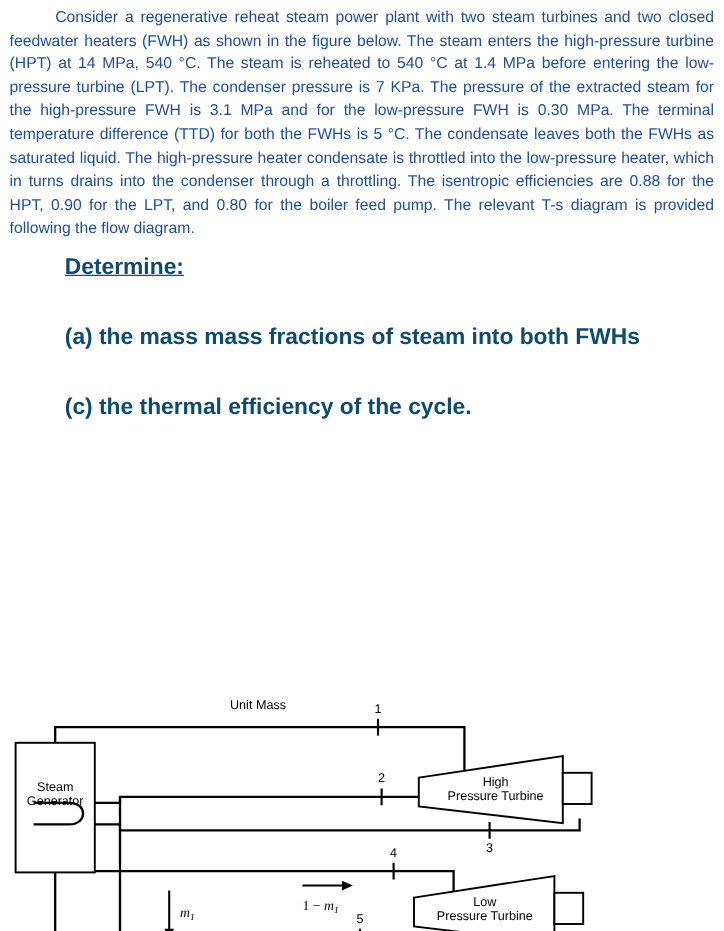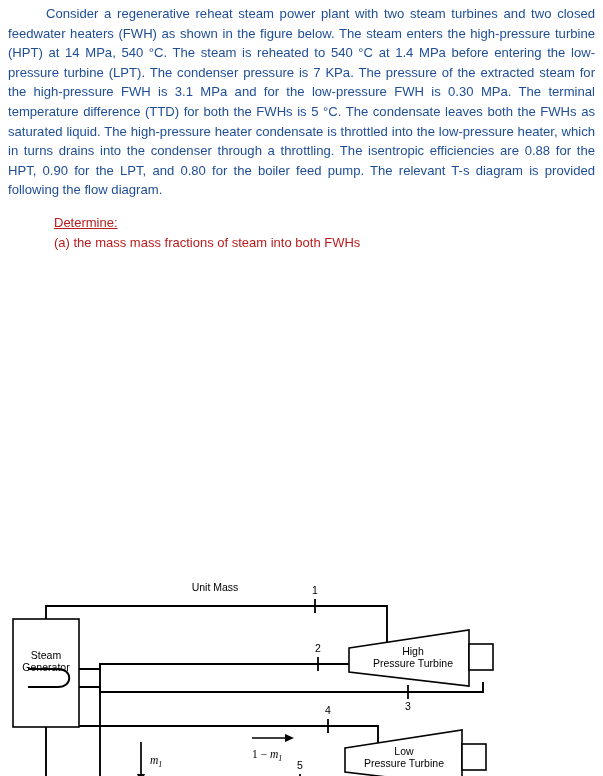--- a/index.html
+++ b/index.html
@@ -33,30 +33,32 @@
     text-justify: inter-word;
   }
   .problem-text p {
     margin: 0;
     text-indent: 38px;
   }
   .determine-block {
     position: absolute;
     left: 54px;
     top: 213px;
-    font-size: 13px;
+    font-size: 19px;
     line-height: 19.6px;
-    color: #b91c1c;
+    color: #0c4a6e;
+    font-weight: bold;
   }
   .determine-title {
     text-decoration: underline;
     display: block;
   }
   .determine-item {
     display: block;
+    margin-top: 39px;
   }
   #diagram {
     position: absolute;
     left: 0;
     top: 286px;
     width: 603px;
     height: 490px;
   }
   svg text {
     fill: #000000;
@@ -115,20 +117,21 @@
 
 <div id="page">
 
   <div class="problem-text">
     <p>Consider a regenerative reheat steam power plant with two steam turbines and two closed feedwater heaters (FWH) as shown in the figure below. The steam enters the high-pressure turbine (HPT) at 14 MPa, 540 °C. The steam is reheated to 540 °C at 1.4 MPa before entering the low-pressure turbine (LPT). The condenser pressure is 7 KPa. The pressure of the extracted steam for the high-pressure FWH is 3.1 MPa and for the low-pressure FWH is 0.30 MPa. The terminal temperature difference (TTD) for both the FWHs is 5 °C. The condensate leaves both the FWHs as saturated liquid. The high-pressure heater condensate is throttled into the low-pressure heater, which in turns drains into the condenser through a throttling. The isentropic efficiencies are 0.88 for the HPT, 0.90 for the LPT, and 0.80 for the boiler feed pump. The relevant T-s diagram is provided following the flow diagram.</p>
   </div>
 
   <div class="determine-block">
     <span class="determine-title">Determine:</span>
     <span class="determine-item">(a) the mass mass fractions of steam into both FWHs</span>
+    <span class="determine-item">(c) the thermal efficiency of the cycle.</span>
   </div>
 
   <svg id="diagram" viewBox="0 0 603 490">
 
     <path class="ln" d="M 46,334 L 46,320 L 387,320 L 387,362"></path>
 
     <path class="ln" d="M 483,396 L 483,406 L 100,406 L 100,401 L 46,401"></path>
 
     <path class="ln" d="M 46,383 L 100,383 L 100,378 L 470,378 L 470,368"></path>
 

